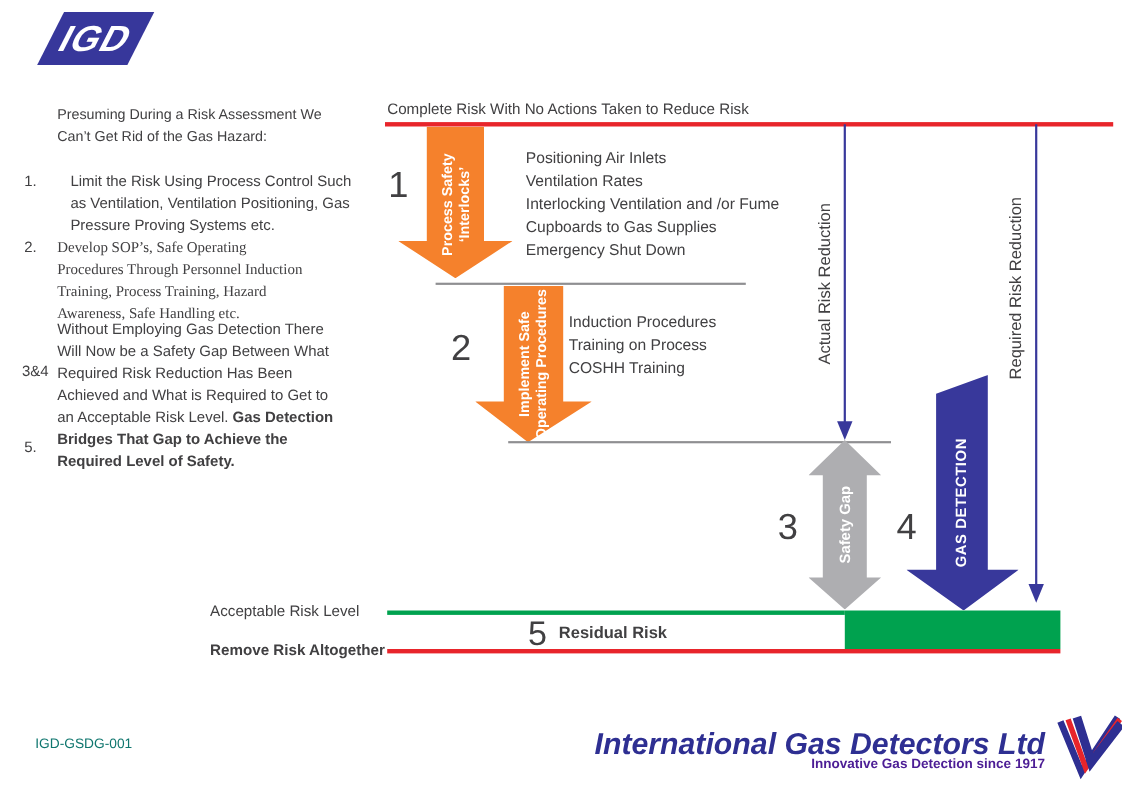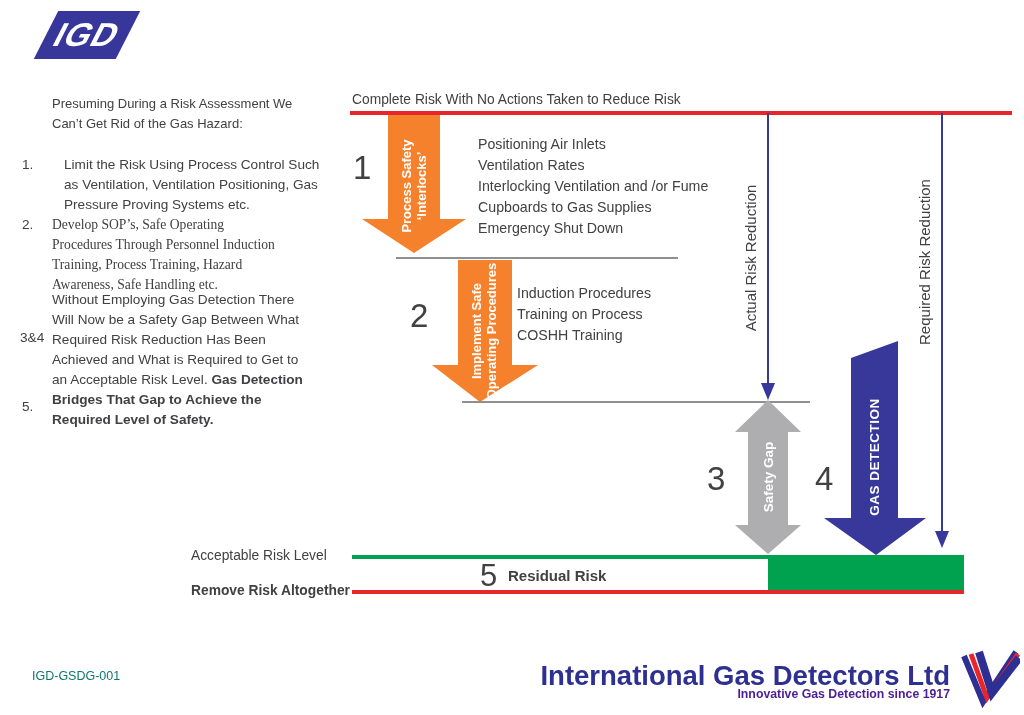--- a/index.html
+++ b/index.html
@@ -38,21 +38,21 @@
     clip-path:polygon(27px 17px,74px 0,74px 177px,102px 177px,52px 214px,0 177px,27px 177px);}
   .vlabel{position:absolute;transform:translate(-50%,-50%) rotate(-90deg);
     white-space:pre-line;text-align:center;}
   .vwhite{color:#fff;font-weight:bold;font-size:13px;line-height:15px;}
   .vdark{color:#414042;font-size:15px;white-space:nowrap;}
   .greenrect{left:768px;top:555px;width:196px;height:35px;background:#00A24F;}
   .residual{left:508px;top:567px;font-size:15px;font-weight:bold;}
   .axis-label{font-size:13.8px;}
   
   .doc-id{left:32px;top:669px;font-size:12.5px;color:#0f766e;}
-  .company{right:74px;top:660px;font-size:27.5px;font-weight:bold;color:#2E2F92;}
+  .company{right:74px;top:660px;font-size:27.5px;font-weight:bold;color:#2E2F92;font-style:italic;}
   .tagline{right:74px;top:687px;font-size:12.3px;font-weight:bold;color:#4c1d95;}
 </style>
 </head>
 <body>
 
 <div id="canvas">
 
   <div class="abs logo-box">
     <span>IGD</span>
   </div>

